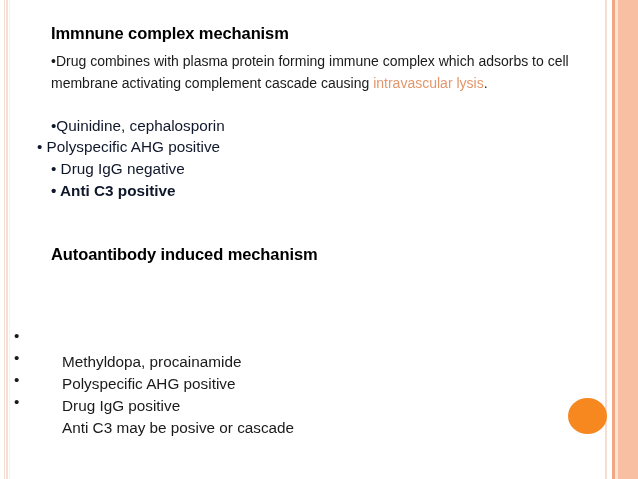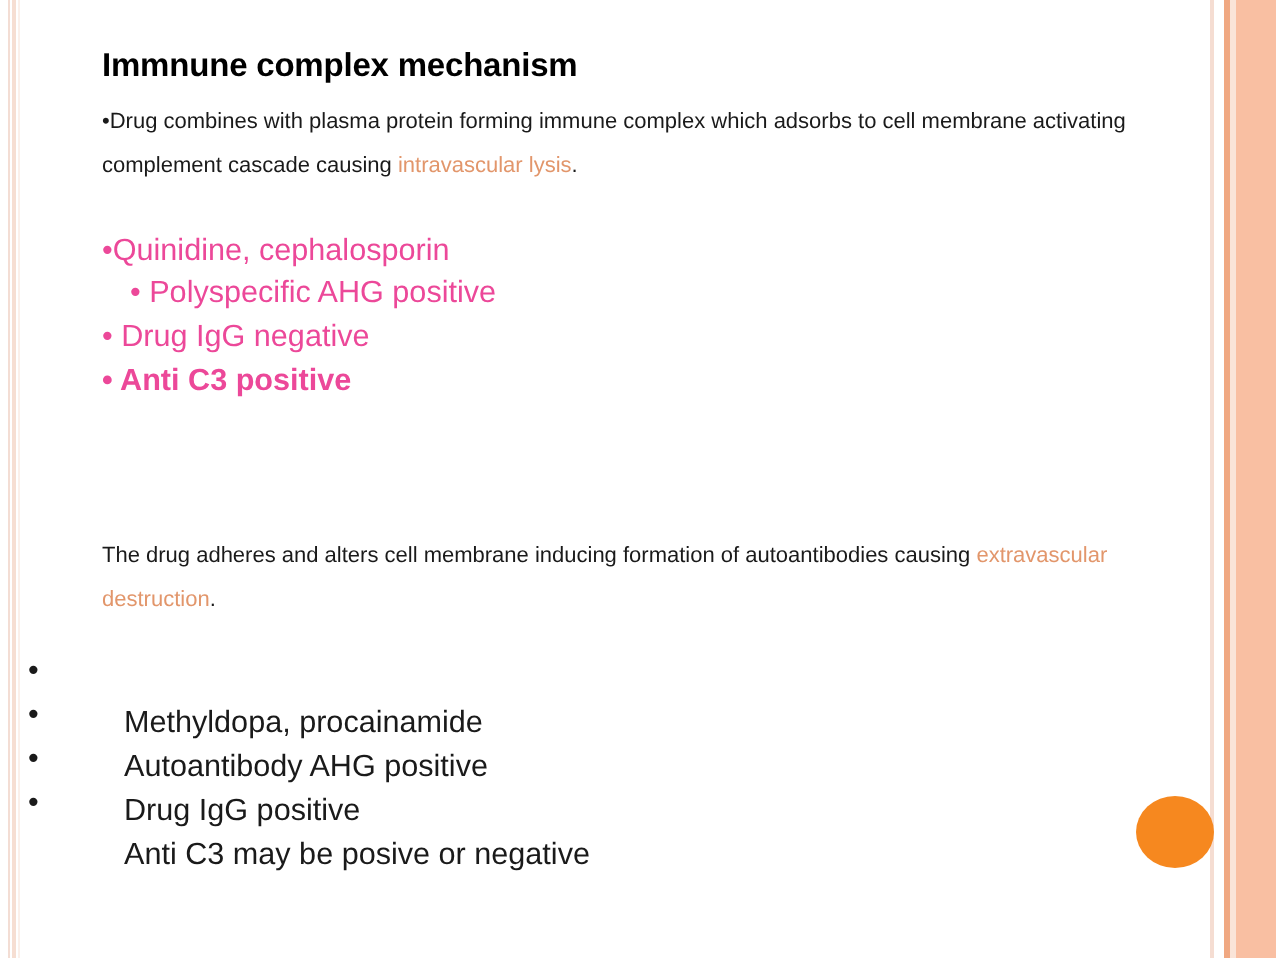--- a/index.html
+++ b/index.html
@@ -114,29 +114,29 @@
     position: absolute;
     font-size: 16.5px;
     font-weight: bold;
     color: #000000;
     letter-spacing: -0.1px;
     white-space: nowrap;
   }
 
   .para {
     position: absolute;
-    font-size: 11px;
+    font-size: 14px;
     color: #1a1a1a;
     line-height: 21.5px;
   }
 
   .inline-bullet {
     position: absolute;
     font-size: 15.3px;
-    color: #ec4899;
+    color: #0f172a;
     line-height: 21.5px;
     white-space: nowrap;
   }
 
   .hl {
     color: #e2966b;
   }
 
   .dash-row {
     position: absolute;
@@ -178,43 +178,43 @@
   <div class="orange-dot"></div>
 
   <div class="content">
 
     <div class="heading" style="left:51px; top:24px;">Immnune complex mechanism</div>
 
     <div class="para" style="left:51px; top:51px; width:545px;"><span>•Drug combines with plasma protein forming immune complex which adsorbs to cell membrane activating complement cascade causing </span><span class="hl">intravascular lysis</span><span>.</span></div>
 
     <div class="inline-bullet" style="left:51px; top:115px;">•Quinidine, cephalosporin</div>
 
-    <div class="inline-bullet" style="left:65px; top:136px;">• Polyspecific AHG positive</div>
+    <div class="inline-bullet" style="left:37px; top:136px;">• Polyspecific AHG positive</div>
 
     <div class="inline-bullet" style="left:51px; top:158px;">• Drug IgG negative</div>
 
     <div class="inline-bullet" style="left:51px; top:180px;font-weight:bold;">• Anti C3 positive</div>
 
-
-    <div class="para" style="left:51px; top:268px; width:545px;"><span>The drug adheres and alters cell membrane inducing formation of autoantibodies causing </span><span class="hl">extravascular destruction</span><span>.</span></div>
+    <div class="heading" style="left:51px; top:245px;">Autoantibody induced mechanism</div>
+
 
     <div class="dash-row" style="left:14px; top:325px;">
       <span class="bullet-mark">•</span>
       <span class="bullet-text">Methyldopa, procainamide</span>
     </div>
 
     <div class="dash-row" style="left:14px; top:347px;">
       <span class="bullet-mark">•</span>
-      <span class="bullet-text">Autoantibody AHG positive</span>
+      <span class="bullet-text">Polyspecific AHG positive</span>
     </div>
 
     <div class="dash-row" style="left:14px; top:369px;">
       <span class="bullet-mark">•</span>
       <span class="bullet-text">Drug IgG positive</span>
     </div>
 
     <div class="dash-row" style="left:14px; top:391px;">
       <span class="bullet-mark">•</span>
-      <span class="bullet-text">Anti C3 may be posive or negative</span>
+      <span class="bullet-text">Anti C3 may be posive or cascade</span>
     </div>
 
   </div>
 </div>
 
 </body></html>

